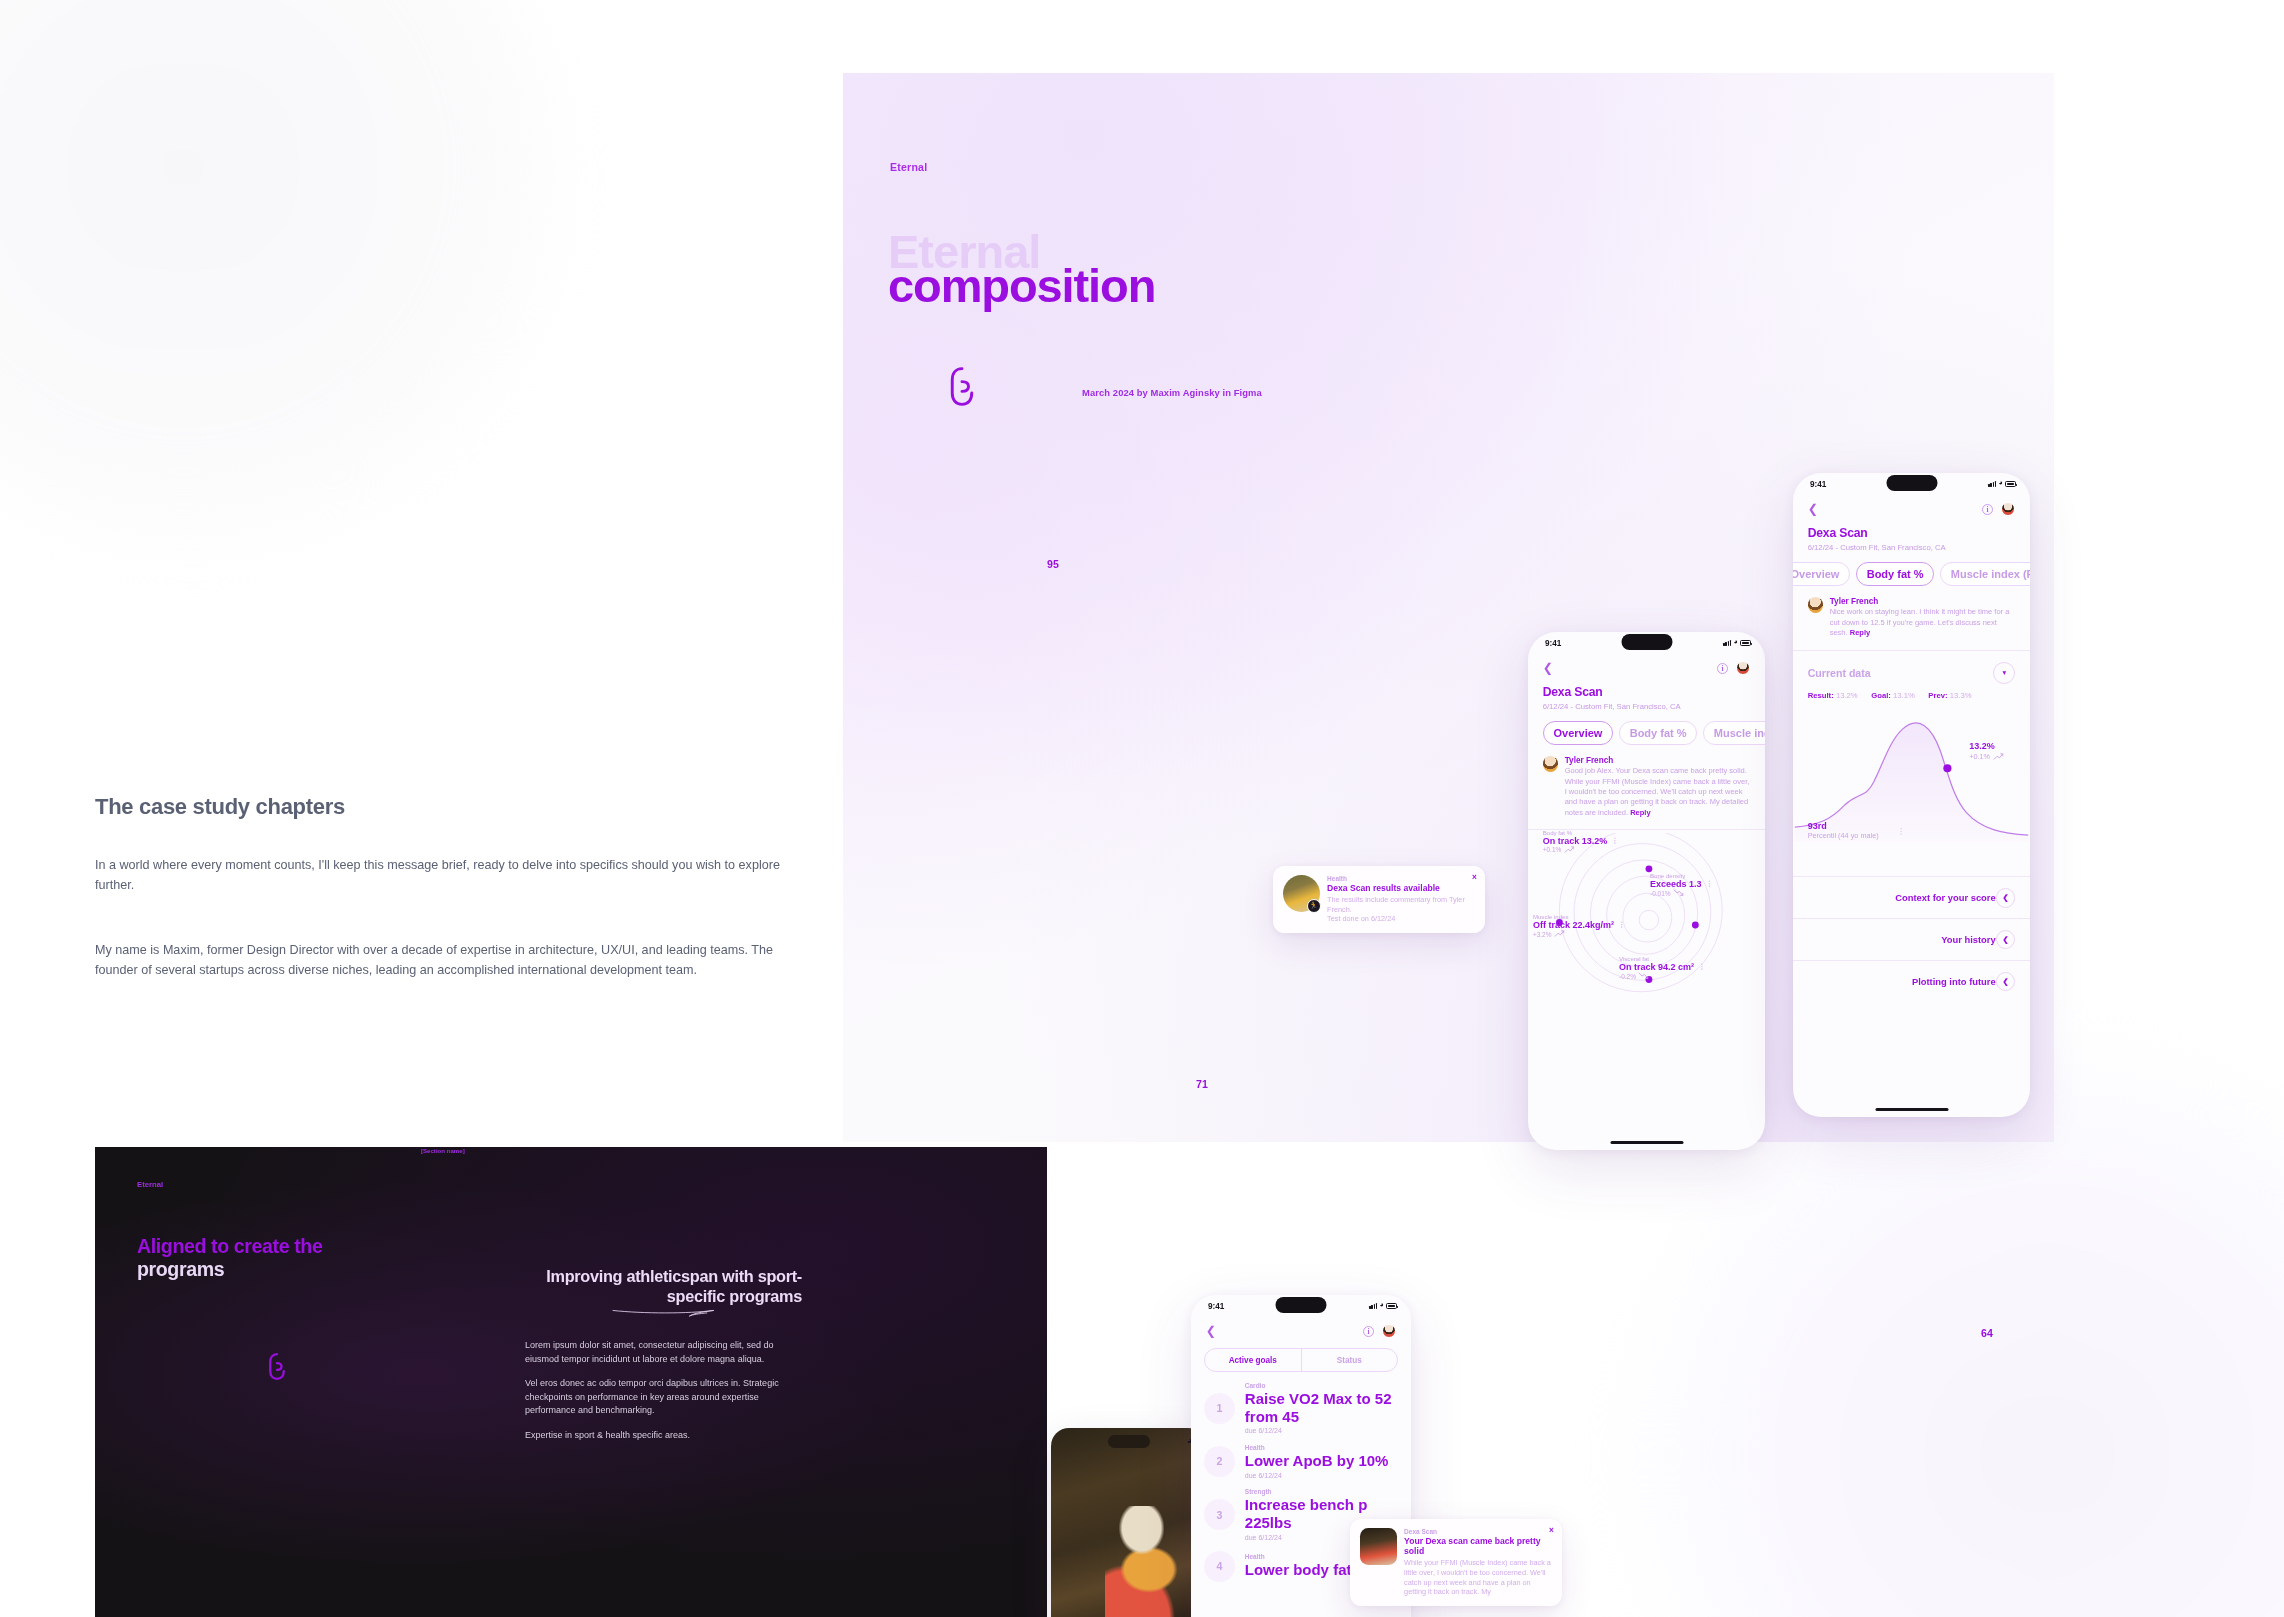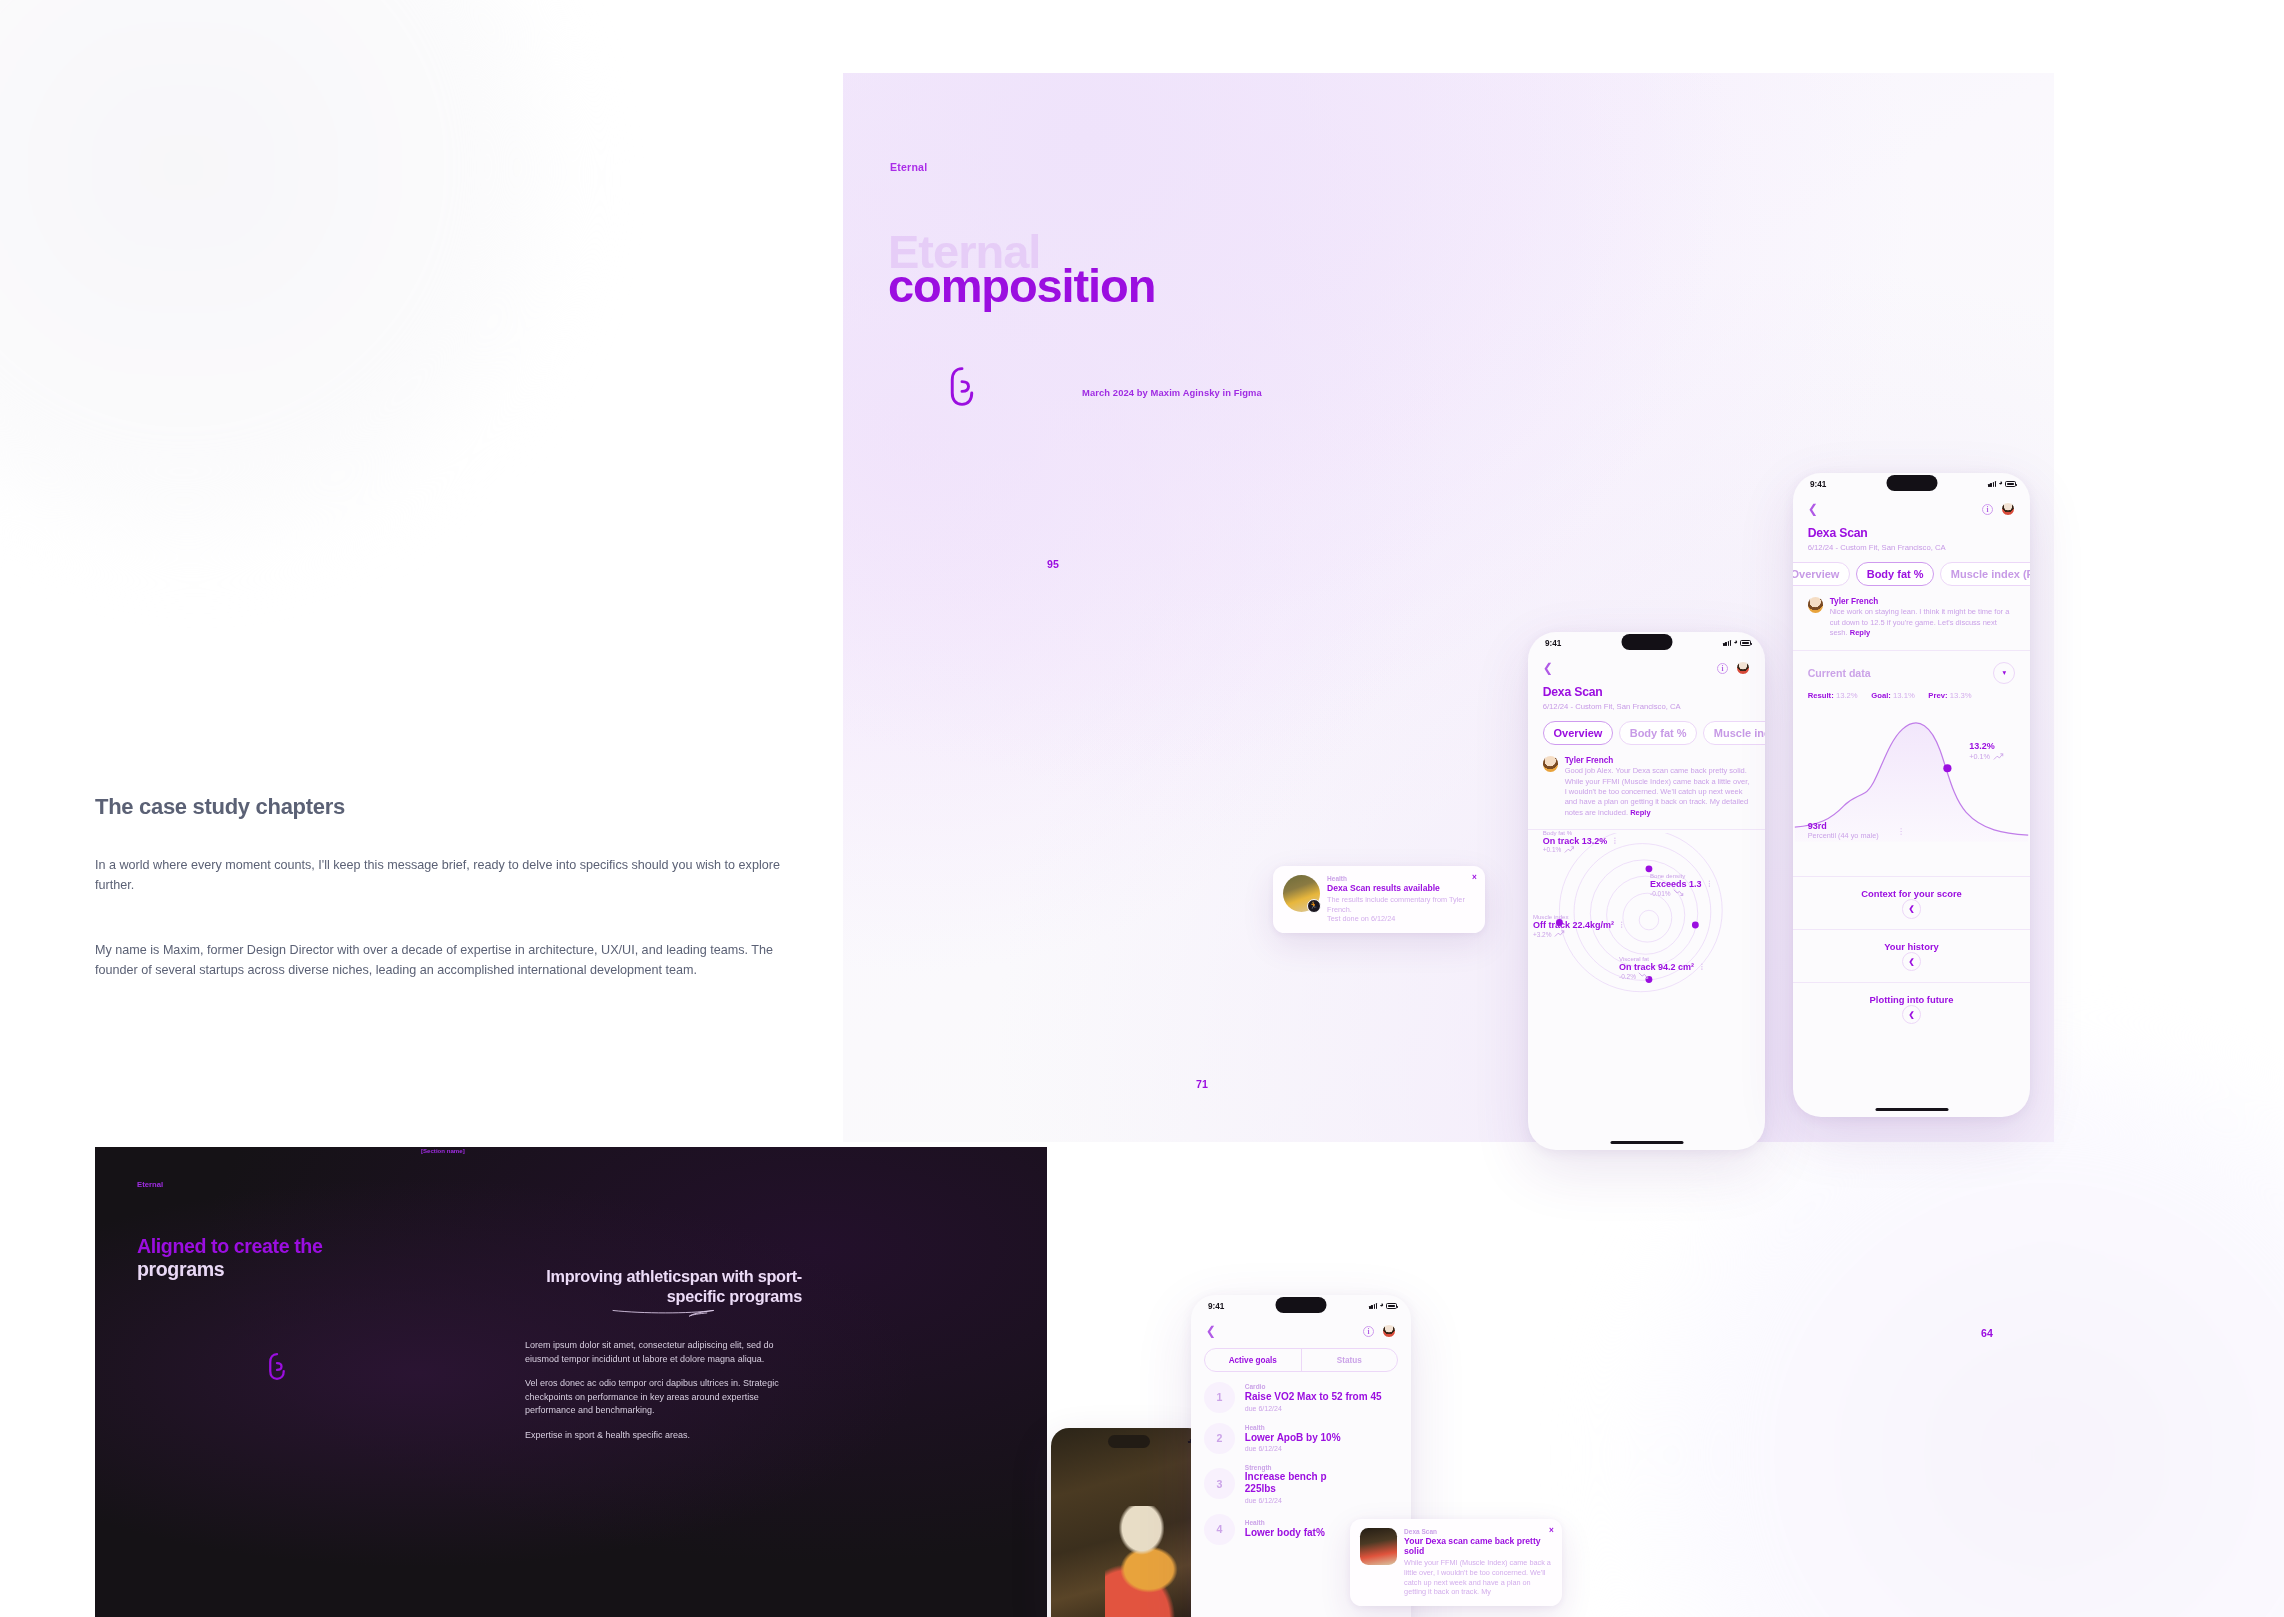--- a/index.html
+++ b/index.html
@@ -201,21 +201,21 @@
   .bell-val{ font-size:9px; font-weight:700; color:#9b0ee0; }
   .bell-delta{ font-size:7.3px; color:#cba3e8; margin-top:0.8px; }
   .pct-block{ position:absolute; left:14.7px; bottom:3.3px; }
   .pct-v{ font-size:9px; font-weight:700; color:#9b0ee0; }
   .pct-l{ font-size:7.3px; color:#cba3e8; margin-top:0.8px; }
   .kebab{ position:absolute; left:104px; bottom:11.4px; color:#d7b4ee; font-size:8.2px; letter-spacing:0; line-height:.55; }
 
   .listrow{
     display:flex; align-items:center; justify-content:flex-end;
     padding:10.6px 14.7px; border-top:0.8px solid #f1e6f9;
-    font-size:9.4px; font-weight:700; color:#9b0ee0;flex-direction:column;
+    font-size:9.4px; font-weight:700; color:#9b0ee0;
   }
   .listrow .cd-circle{ width:19.6px; height:19.6px; }
   .homebar{
     position:absolute; left:50%; transform:translateX(-50%); bottom:5.7px;
     width:73px; height:3.3px; border-radius:2.4px; background:#16121a;
   }
 
   
   .radar-wrap{ position:relative; height:163px; }
   .radar-lbl{ position:absolute; }
@@ -248,21 +248,21 @@
   }
   .seg{ flex:1; text-align:center; padding:6.5px 0; font-size:8.2px; font-weight:700; }
   .seg.on{ color:#9b0ee0; border-right:0.8px solid #ecd7f8; }
   .seg.off{ color:#cba3e8; }
   .goal{ display:flex; gap:9.8px; align-items:center; padding:9.8px 13px 0; }
   .goal-num{
     width:31px;height:31px;border-radius:50%;background:#f8f1fd;flex:0 0 31px;
     display:flex;align-items:center;justify-content:center;color:#cba3e8;font-size:10.6px;font-weight:700;
   }
   .goal-cat{ font-size:6.5px; color:#cba3e8; font-weight:700;}
-  .goal-title{ font-size:10px; font-weight:700; color:#9b0ee0; line-height:1.2; margin-top:0.8px;}
+  .goal-title{ font-size:15px; font-weight:700; color:#9b0ee0; line-height:1.2; margin-top:0.8px;}
   .goal-due{ font-size:7px; color:#cba3e8; margin-top:1.6px;}
 
   
   #climber-card{
     position:absolute; left:1051px; top:1428px; width:155px; height:190px;
     border-radius:18px 18px 0 0; overflow:hidden;
     background:linear-gradient(165deg,#2b2418 0%,#4a3a22 30%,#3b2f1d 55%,#5a4528 75%,#2a2114 100%);
     box-shadow:0 16.3px 41px rgba(60,30,90,.16);
   }
   #climber-card .climber-notch{

